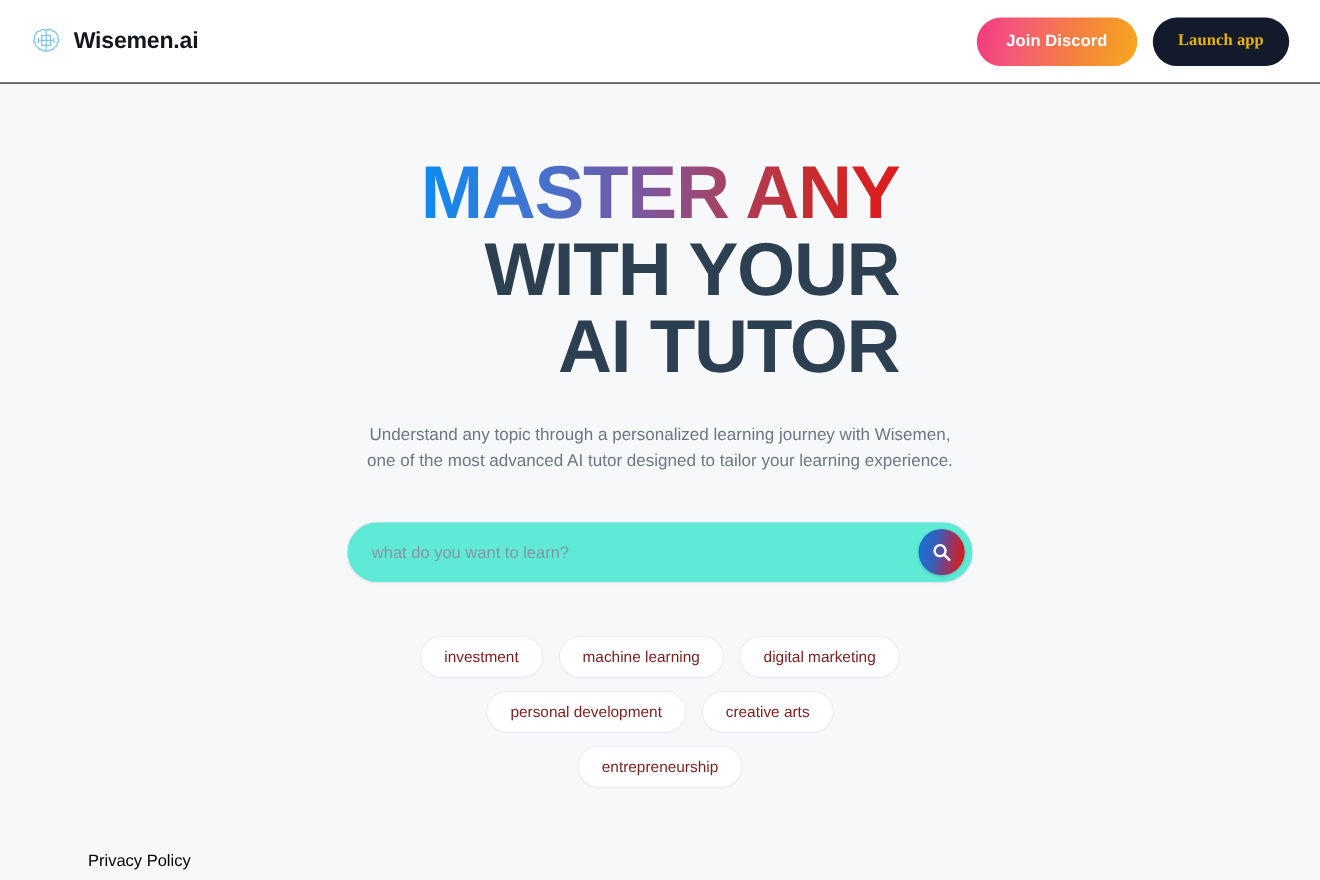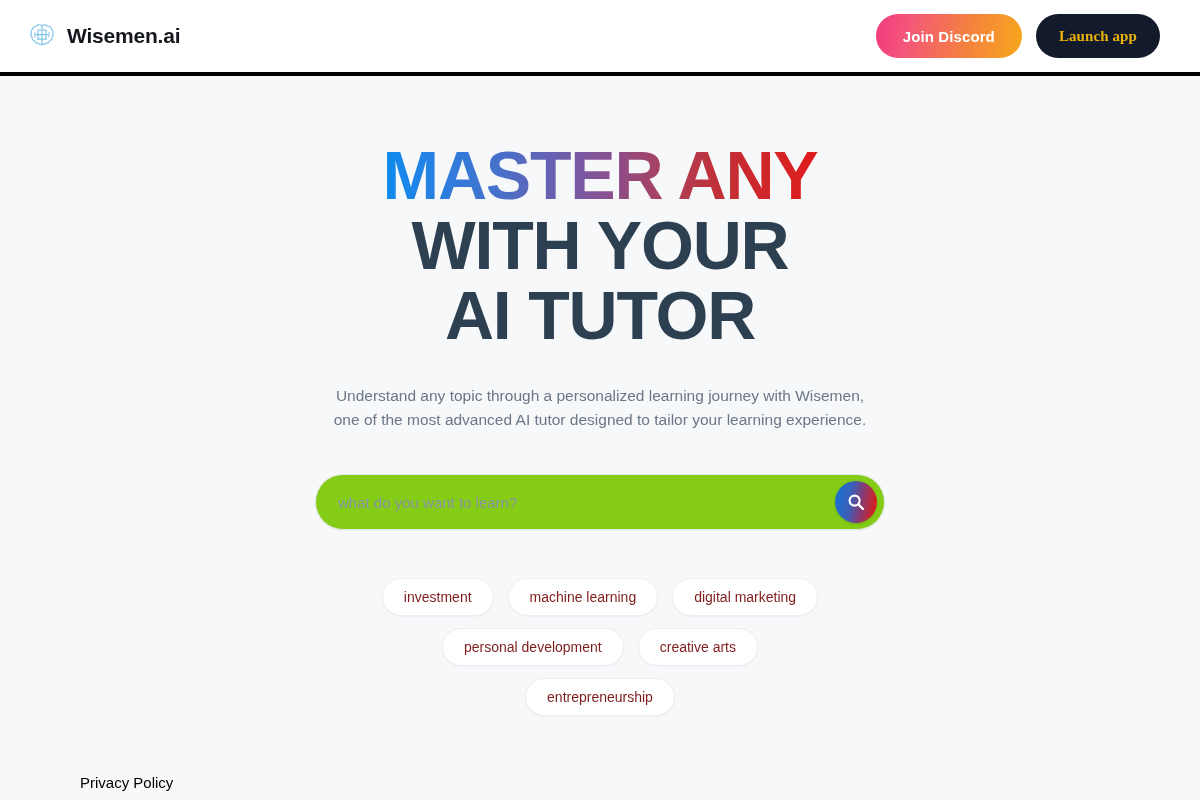--- a/index.html
+++ b/index.html
@@ -14,25 +14,25 @@
     font-family: "Liberation Sans", sans-serif;
     background: #f7f8fa;
     color: #2d4052;
     -webkit-font-smoothing: antialiased;
   }
 
   
   .header {
     height: 76px;
     background: #ffffff;
-    border-bottom: 4px solid #000000;
+    border-bottom: 1px solid #000000;
     display: flex;
     align-items: center;
     justify-content: space-between;
-    padding: 0 40px 0 28px;
+    padding: 0 28px 0 28px;
   }
 
   .brand {
     display: flex;
     align-items: center;
     gap: 11px;
     cursor: pointer;
   }
 
   .brand-icon {
@@ -88,21 +88,21 @@
   .main {
     height: 724px;
     position: relative;
     display: flex;
     flex-direction: column;
     align-items: center;
   }
 
   .hero-title {
     margin-top: 64px;
-    text-align: center;
+    text-align: right;
     font-size: 68px;
     line-height: 70px;
     font-weight: 800;
     letter-spacing: -1.2px;
     text-transform: uppercase;
   }
 
   .title-gradient {
     display: block;
     background: linear-gradient(92deg,
@@ -133,21 +133,21 @@
     color: #6b7686;
     font-weight: 400;
     max-width: 600px;
   }
 
   
   .search-wrap {
     margin-top: 42px;
     width: 570px;
     height: 56px;
-    background: #84cc16;
+    background: #5eead4;
     border: 1px solid #e4e7ec;
     border-radius: 999px;
     display: flex;
     align-items: center;
     padding: 0 7px 0 22px;
     box-shadow: 0 1px 2px rgba(20, 30, 50, 0.04);
   }
 
   .search-input {
     flex: 1 1 auto;

